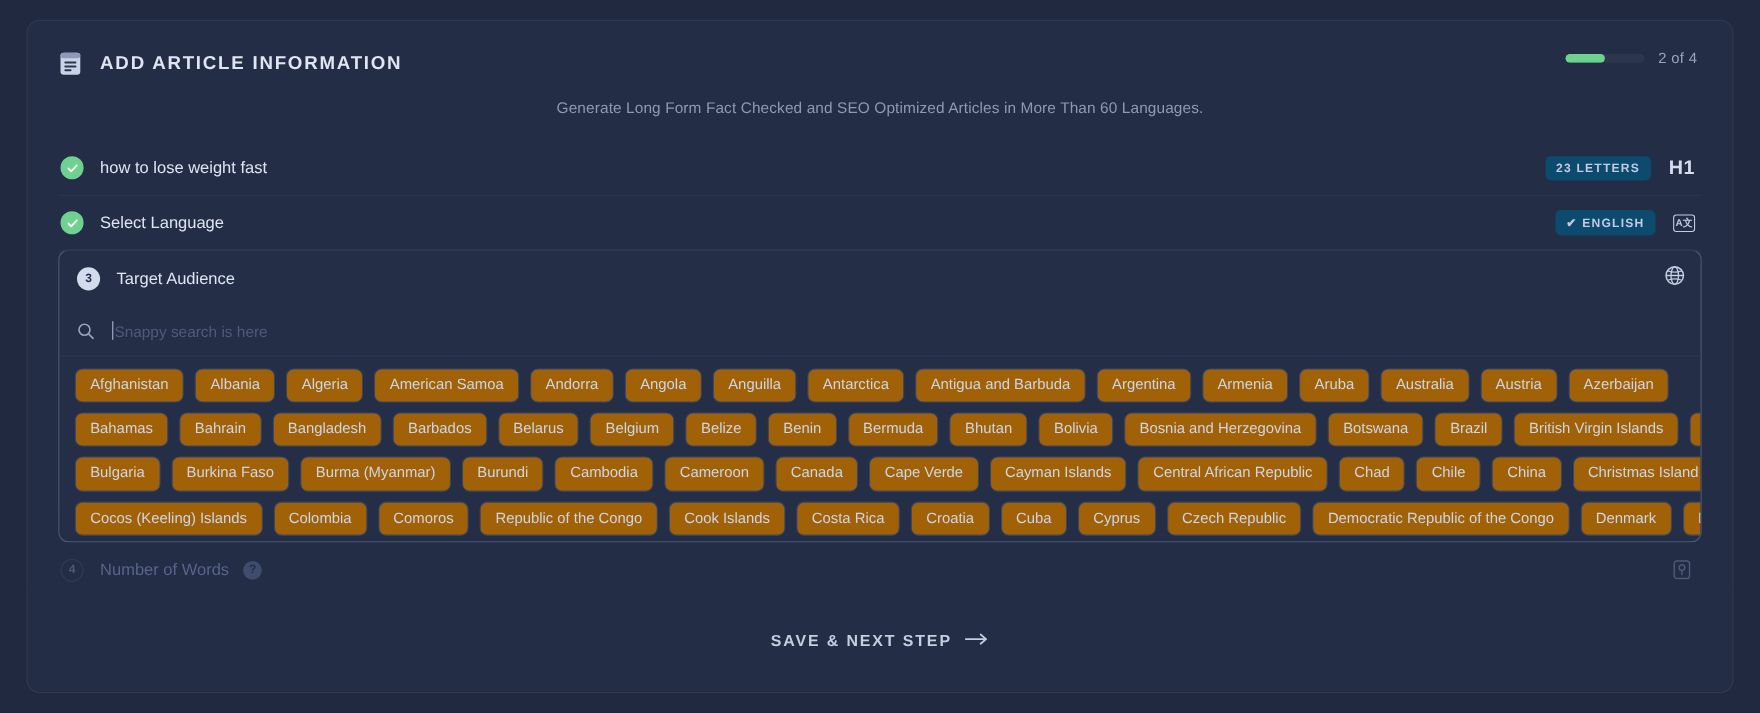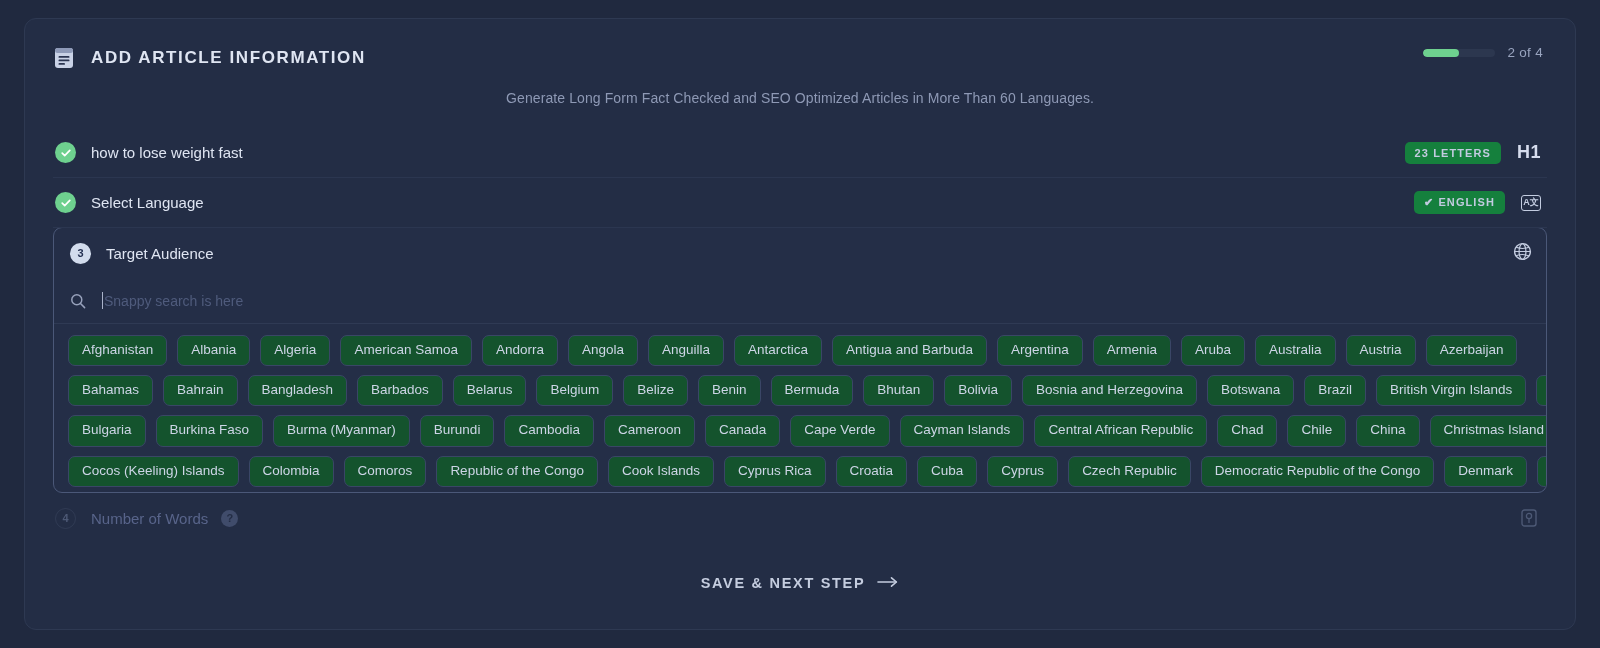--- a/index.html
+++ b/index.html
@@ -61,21 +61,21 @@
   }
   .badge-done { background: #6ed18f; }
   .badge-num  { background: #d2dced; color: #233052; font-size: 11px; font-weight: 700; }
   .badge-off  { background: transparent; border: 1px solid #3b466189; color: #4d5975; font-size: 11px; font-weight: 700; }
   .step-label { font-size: 15px; color: #dfe5f2; }
   .step-label.muted { color: #58648a; }
   .step-right {
     margin-left: auto; display: flex; align-items: center; gap: 16px;
   }
   .chip-badge {
-    background: #15803d; border-radius: 5px;
+    background: #0c4a6e; border-radius: 5px;
     padding: 5px 10px; font-size: 11px; font-weight: 700;
     letter-spacing: 1.1px; color: #c2cbe0;
     display: flex; align-items: center; gap: 6px;
   }
   .h1-mark { font-size: 18px; font-weight: 700; color: #d6dced; letter-spacing: .5px; }
   .icon-tile {
     width: 20px; height: 16px; border: 1.5px solid #c3cce0; border-radius: 3px;
     display: flex; align-items: center; justify-content: center;
     font-size: 9px; color: #c3cce0; font-weight: 700; letter-spacing: 0;
   }
@@ -103,21 +103,21 @@
   .search-ph { font-size: 14px; color: #4f5b7c; }
   .chips-area {
     padding: 11px 14px 0 14px;
     height: 168px; overflow: hidden;
   }
   .chip-row { display: flex; gap: 10px; margin-bottom: 9px; }
   .chip {
     border: 1px solid #3a4666; border-radius: 7px;
     padding: 7px 13px 8px 13px;
     font-size: 13.5px; color: #cdd5e6; white-space: nowrap;
-    background: #14532d; line-height: 1.05;
+    background: #a16207; line-height: 1.05;
   }
 
   
   .step4 {
     height: 48px; display: flex; align-items: center;
     padding: 0 10px 0 2px; margin-top: 1px;
   }
   .help-icon {
     width: 17px; height: 17px; border-radius: 50%; background: #404c6b;
     color: #232d45; font-size: 11px; font-weight: 700;
@@ -273,21 +273,21 @@
               <div class="chip">Chile</div>
               <div class="chip">China</div>
               <div class="chip">Christmas Island</div>
             </div>
             <div class="chip-row">
               <div class="chip">Cocos (Keeling) Islands</div>
               <div class="chip">Colombia</div>
               <div class="chip">Comoros</div>
               <div class="chip">Republic of the Congo</div>
               <div class="chip">Cook Islands</div>
-              <div class="chip">Cyprus Rica</div>
+              <div class="chip">Costa Rica</div>
               <div class="chip">Croatia</div>
               <div class="chip">Cuba</div>
               <div class="chip">Cyprus</div>
               <div class="chip">Czech Republic</div>
               <div class="chip">Democratic Republic of the Congo</div>
               <div class="chip">Denmark</div>
               <div class="chip">Djibouti</div>
             </div>
           </div>
       </div>

